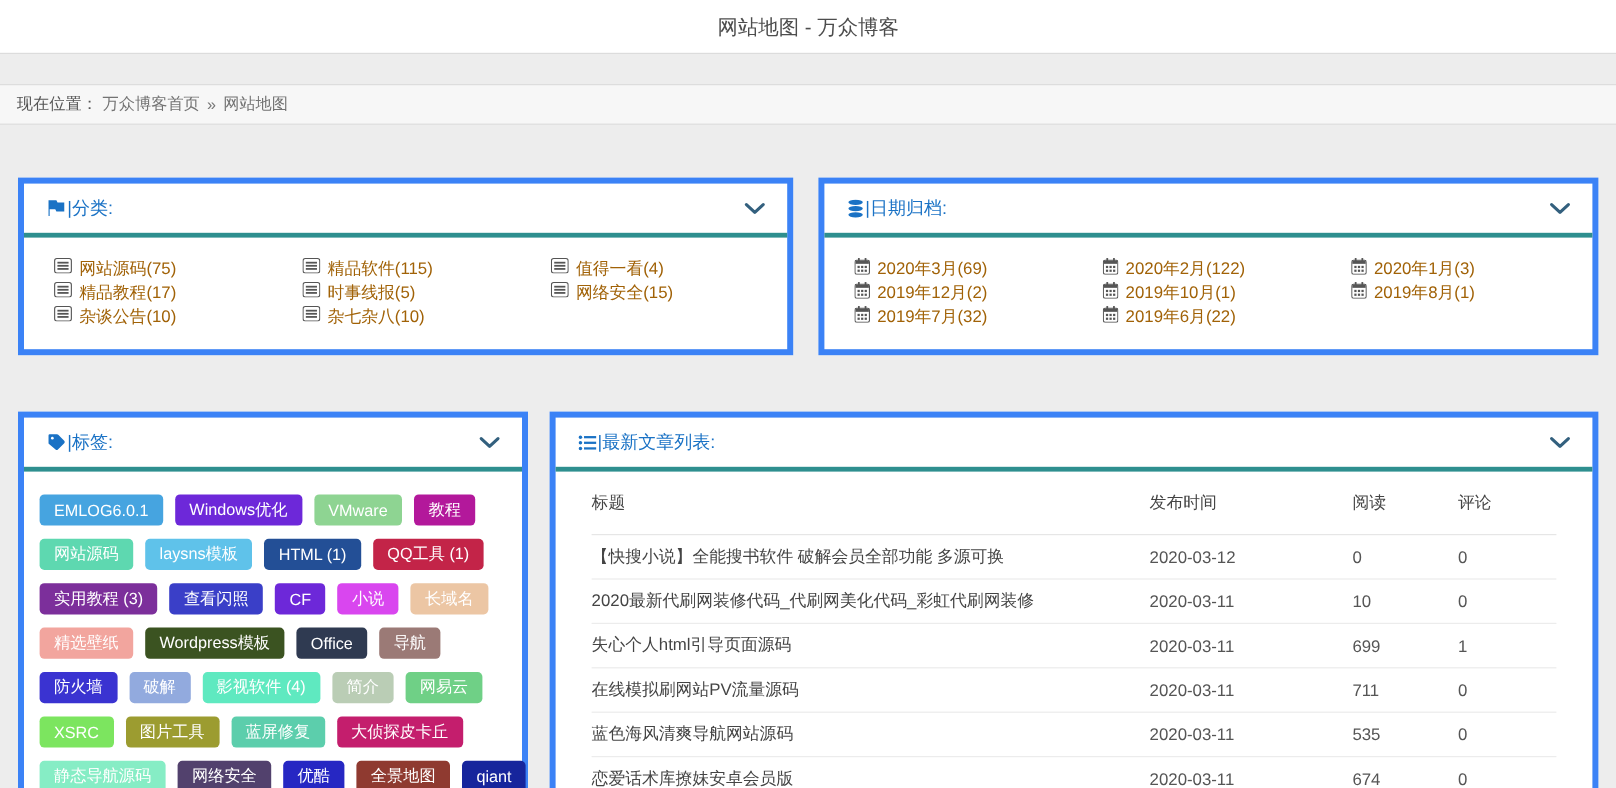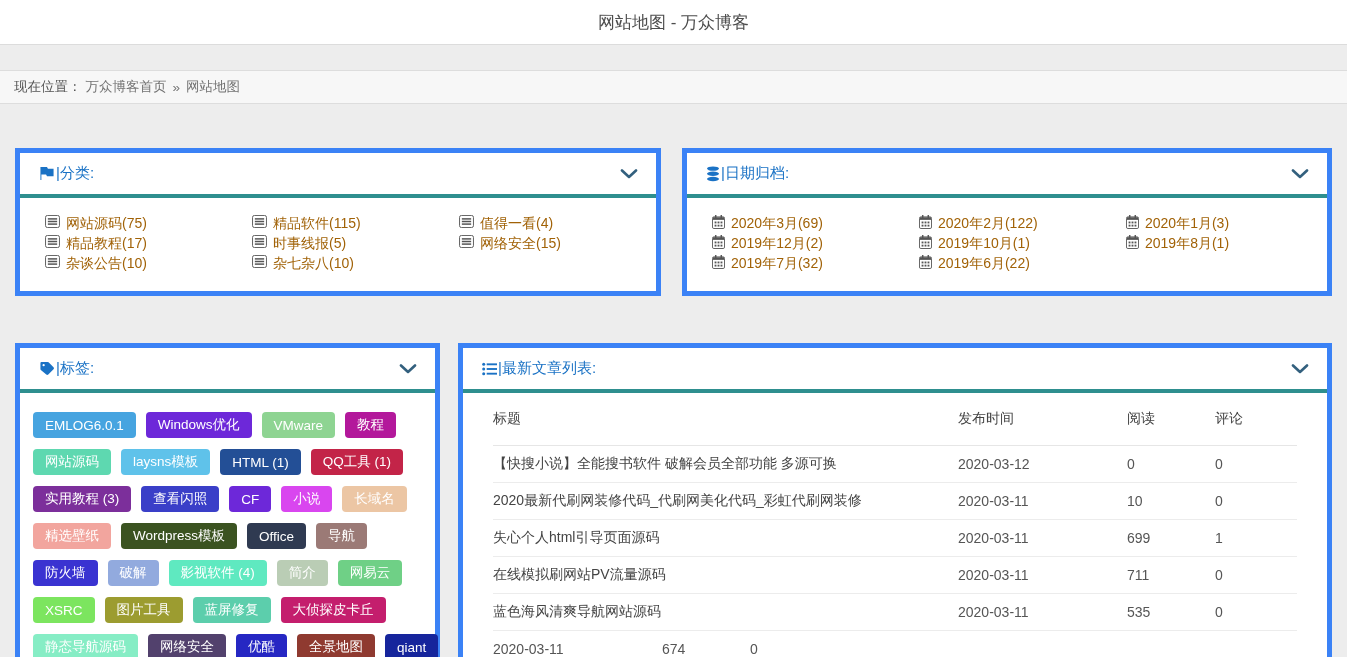--- a/index.html
+++ b/index.html
@@ -466,19 +466,20 @@
           <span class="c-reads">711</span>
           <span class="c-comments">0</span>
         </div>
         <div class="a-row">
           <span class="c-title"><a>蓝色海风清爽导航网站源码</a></span>
           <span class="c-time">2020-03-11</span>
           <span class="c-reads">535</span>
           <span class="c-comments">0</span>
         </div>
         <div class="a-row">
+          <span class="c-title"><a>恋爱话术库撩妹安卓会员版</a></span>
           <span class="c-time">2020-03-11</span>
           <span class="c-reads">674</span>
           <span class="c-comments">0</span>
         </div>
       </div>
   </div>
 </div>
 
 </body></html>

